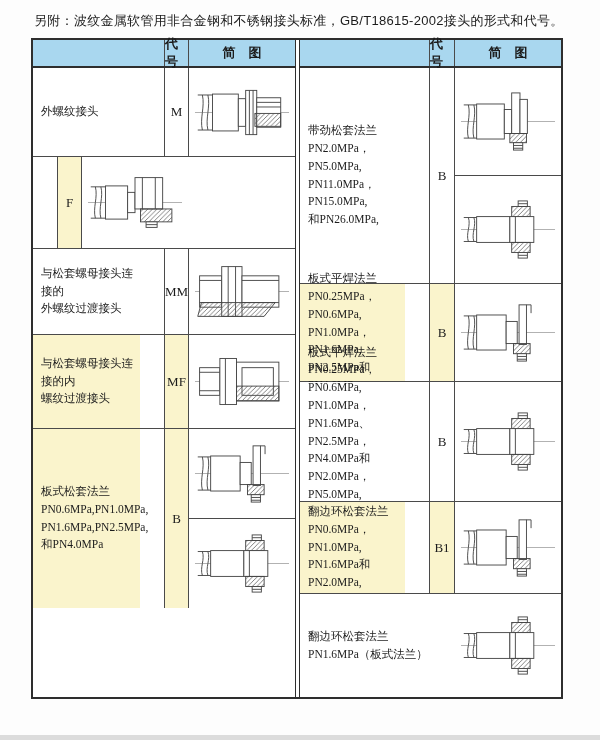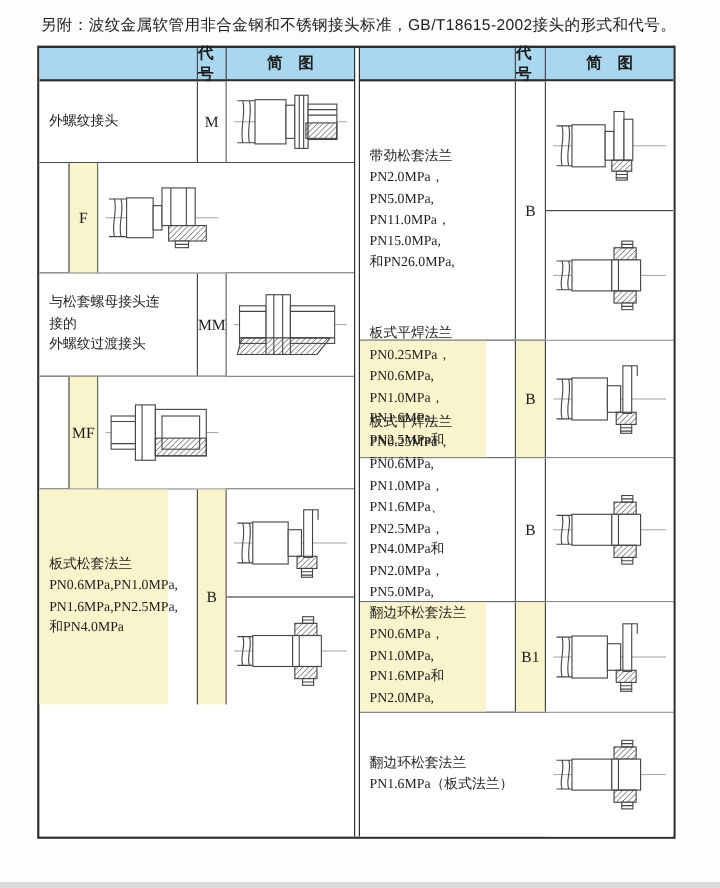--- a/index.html
+++ b/index.html
@@ -60,21 +60,21 @@
        <div class="c type">
           <span>型　式</span>
         </div>
        <div class="c code">
           <span>代号</span>
         </div>
        <div class="c fig">
           <span>简　图</span>
         </div>
      </div>
-      <div class="row" style="height:68px">
+      <div class="row" style="height:89px">
          <div class="c type">
            <span>外螺纹接头</span>
         </div>
          <div class="c code">
            <span class="code-text">M</span>
         </div>
          <div class="c fig">
           <div class="figcell">
             <svg viewBox="0 0 104 64" width="96" height="59">
               <defs>
@@ -146,20 +146,24 @@
               <rect x="30" y="5" width="22" height="54" fill="#fff" stroke="#444" stroke-width="1"></rect>
               <path d="M37 5 V59 M45 5 V59" fill="none" stroke="#444" stroke-width="1"></path>
               <rect x="52" y="15" width="40" height="34" fill="#fff" stroke="#444" stroke-width="1"></rect>
               <path d="M52 20 H92 M52 44 H92" fill="none" stroke="#444" stroke-width="1"></path>
               <polygon points="8,44 88,44 76,59 4,59" fill="url(#h2)" stroke="#444" stroke-width="1"></polygon>
             </svg>
           </div>
         </div>
        </div>
       <div class="row" style="height:94px">
+         <div class="c type hl">
+           <span>与松套螺母接头连接的内
+螺纹过渡接头</span>
+        </div>
          <div class="c code hl">
            <span class="code-text">MF</span>
         </div>
          <div class="c fig">
           <div class="figcell">
             <svg viewBox="0 0 104 64" width="96" height="59">
               <defs>
                 <pattern id="h3" patternUnits="userSpaceOnUse" width="5" height="5">
                   <path d="M0 5 L5 0" stroke="#555" stroke-width="0.8"></path>
                 </pattern>

